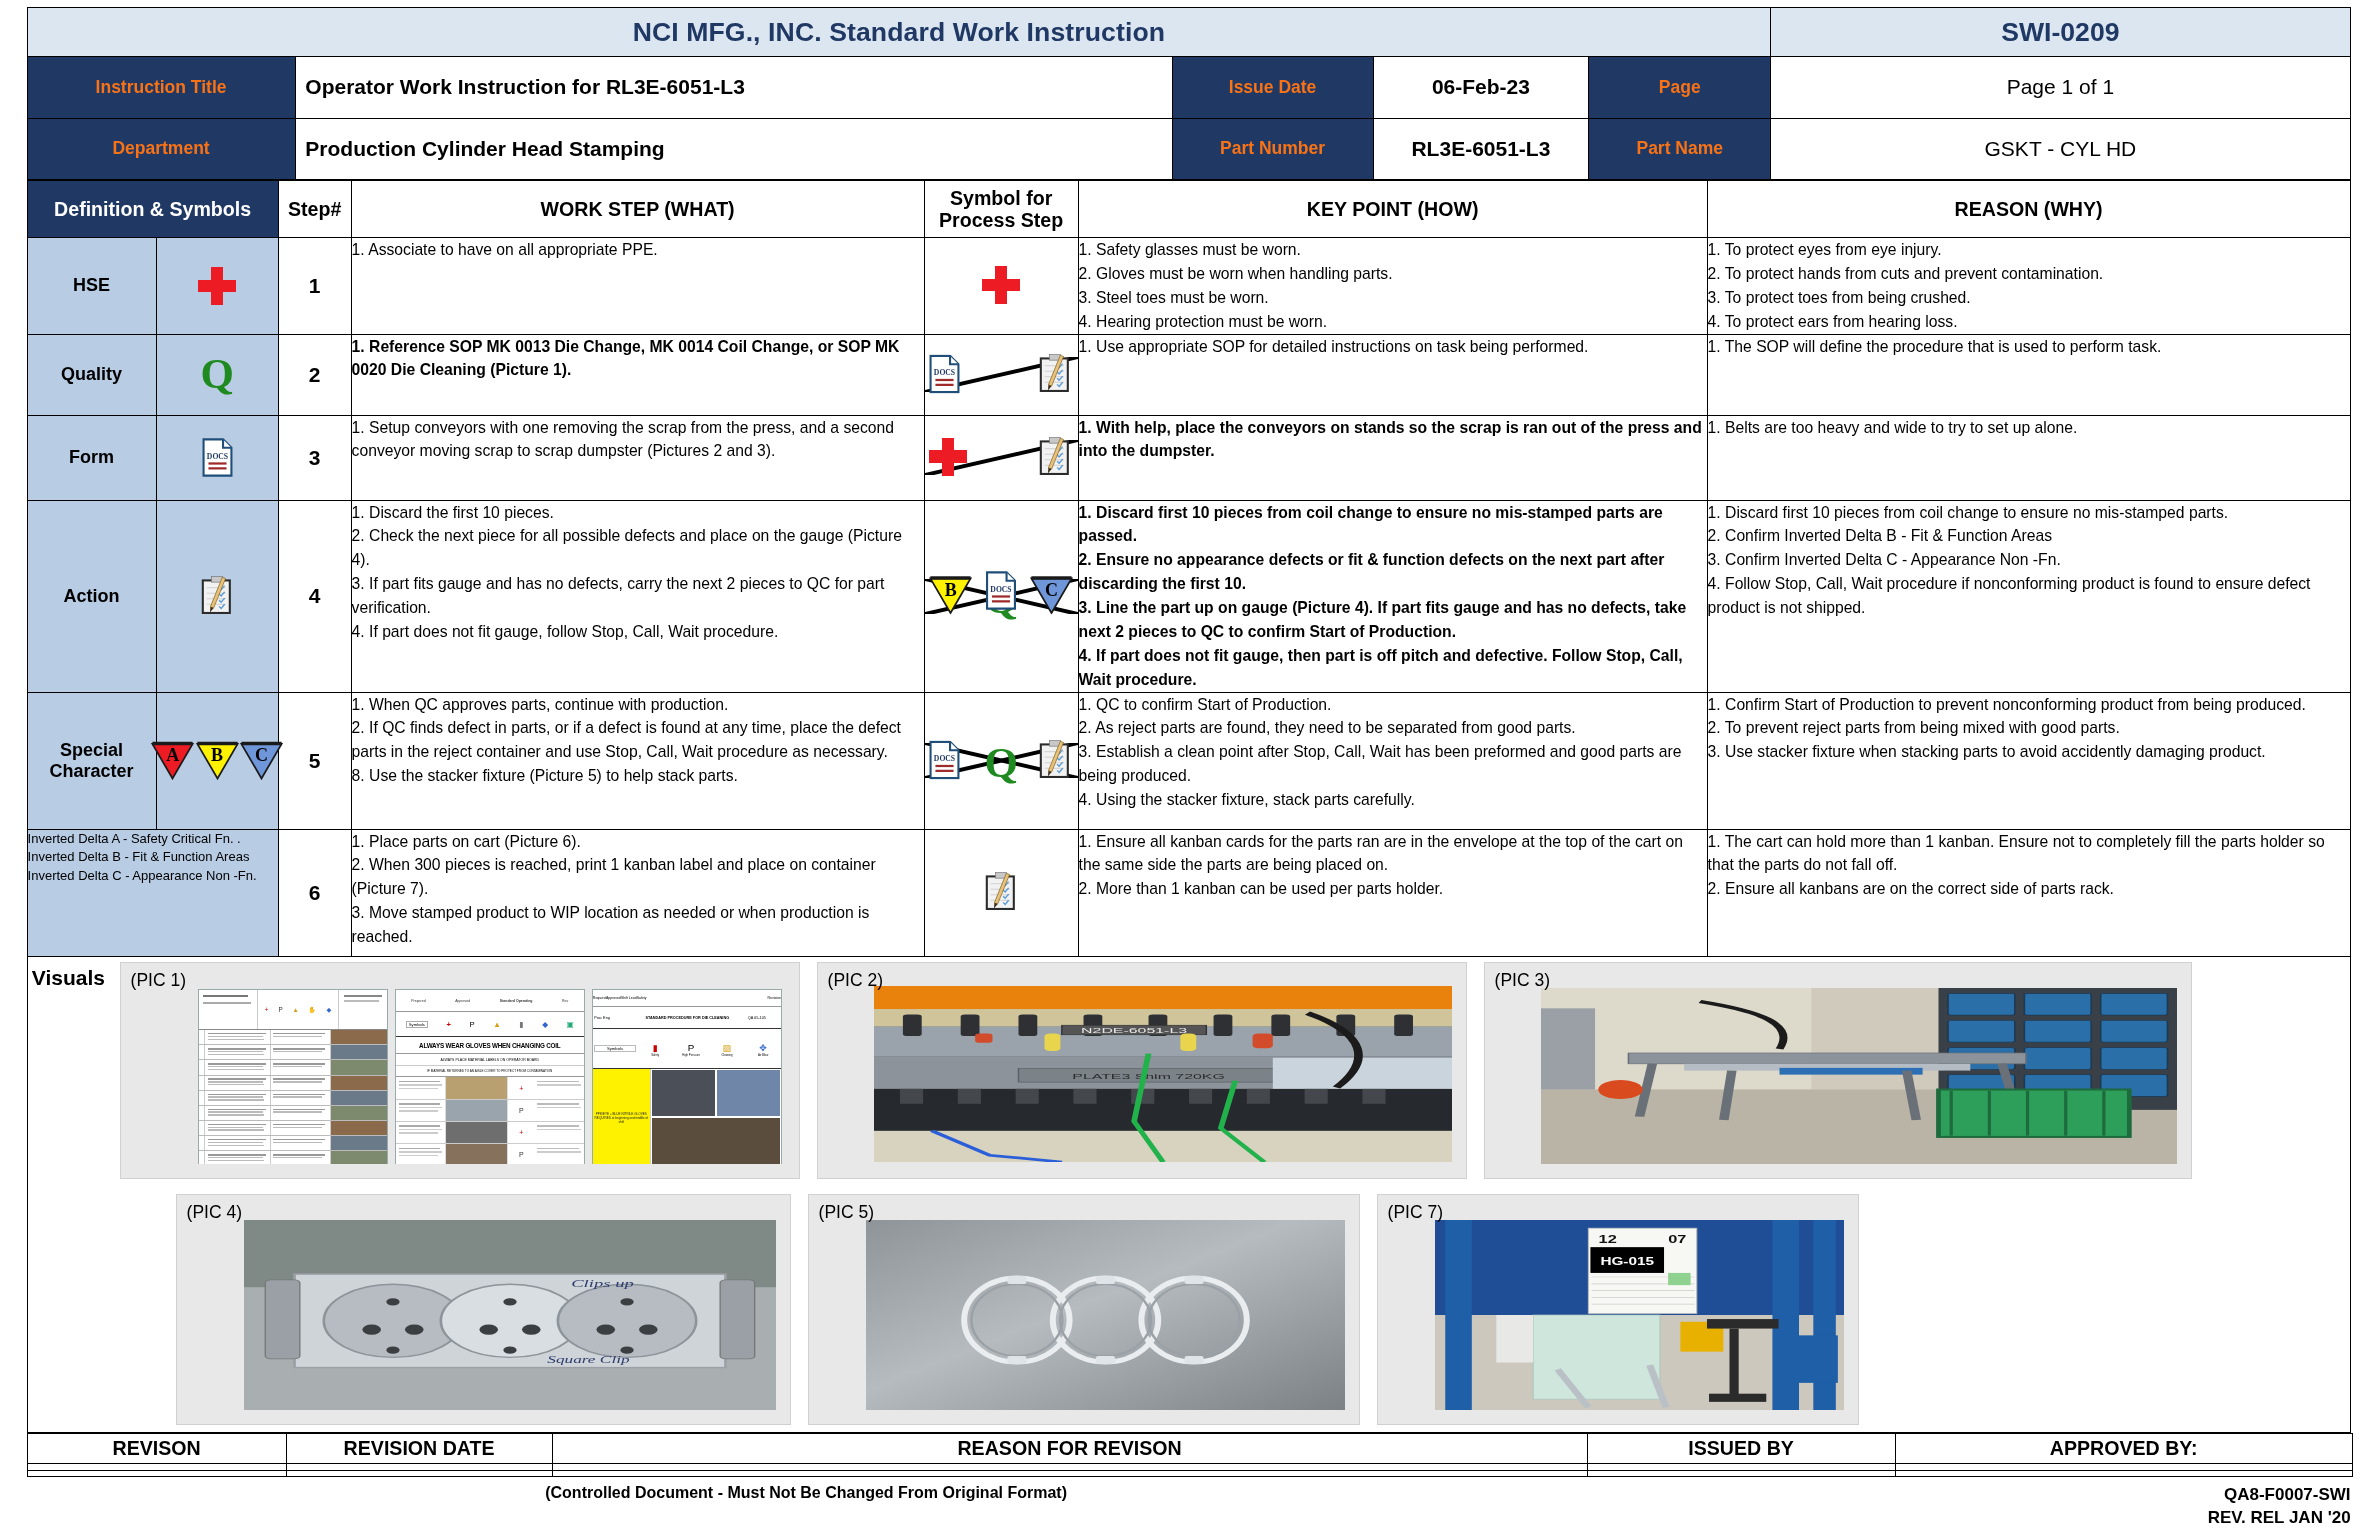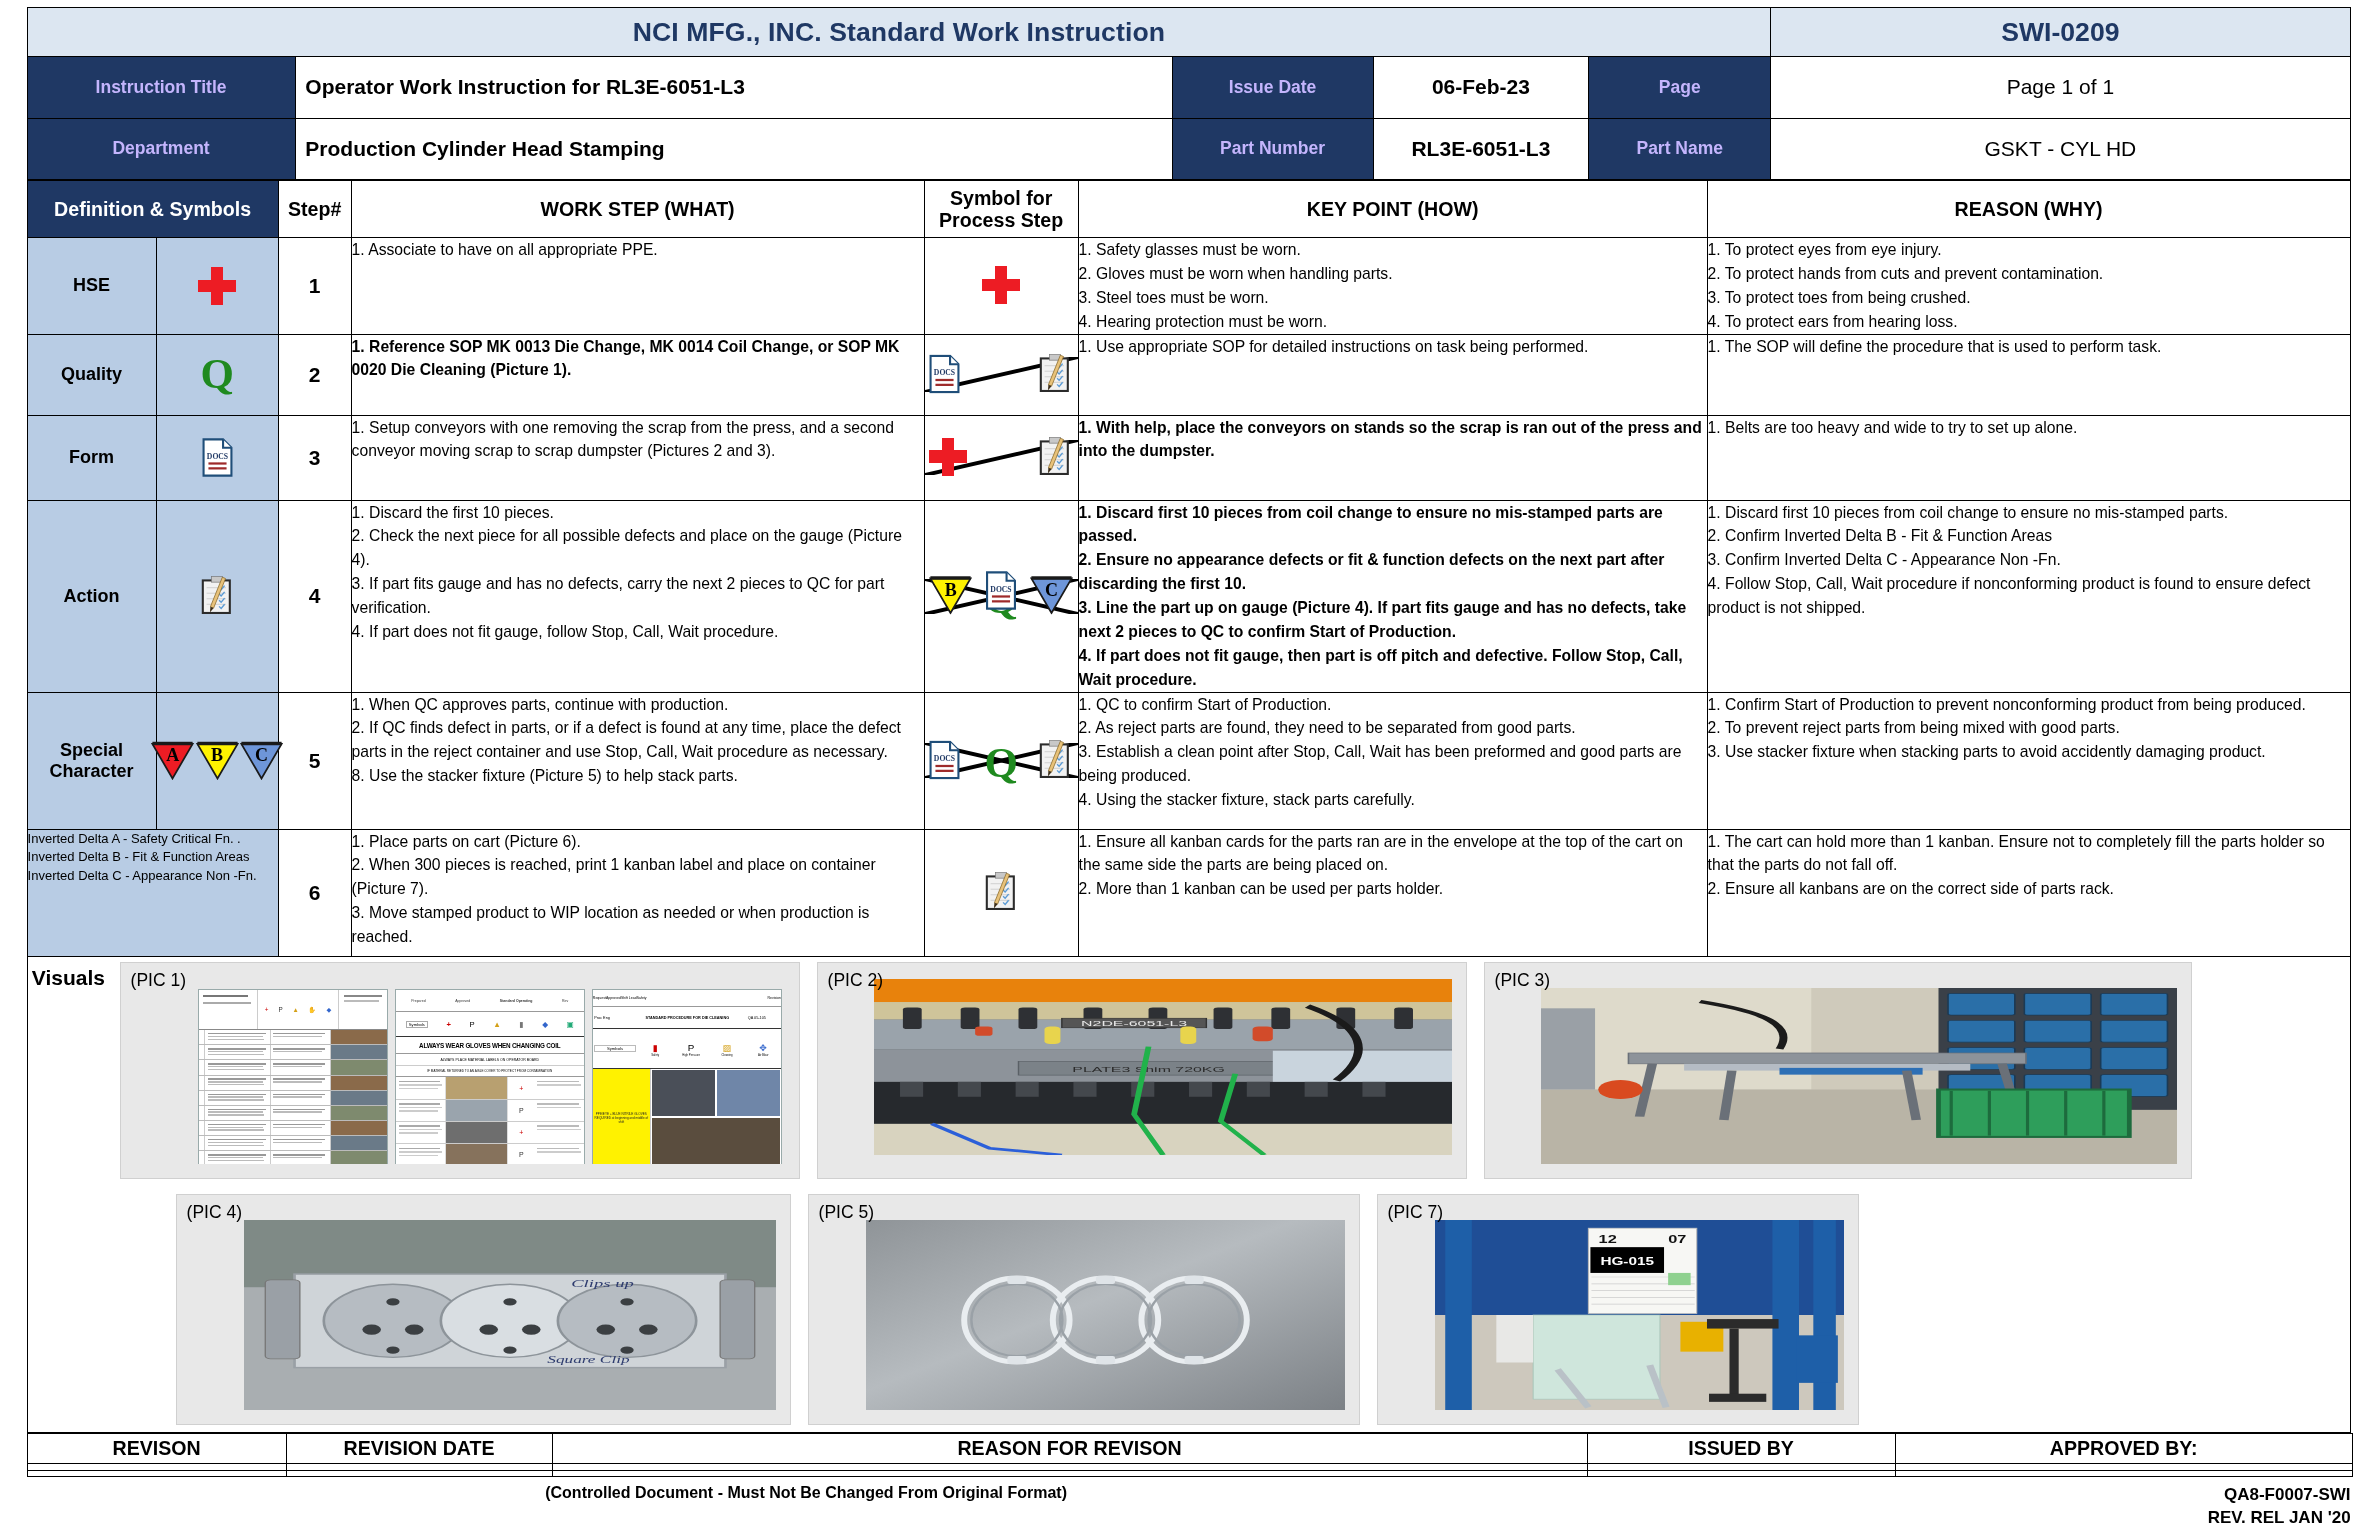--- a/index.html
+++ b/index.html
@@ -1,19 +1,19 @@
 <!DOCTYPE html>
 <html style="font-size:11.2px"><head>
 <meta charset="utf-8">
 <style>
   html,body{margin:0;padding:0;background:#fff;}
   body{width:2377px;height:1538px;font-family:"Liberation Sans",sans-serif;color:#000;}
   .page{width:2377px;height:1538px;position:relative;box-sizing:border-box;padding:7px 26.6px 0 26.6px;}
   table{border-collapse:collapse;table-layout:fixed;}
-  .navy{background:#1F3864;color:#c4b5fd;font-weight:bold;text-align:center;}
+  .navy{background:#1F3864;color:#f97316;font-weight:bold;text-align:center;}
   .lightblue{background:#DCE6F1;color:#1F3864;font-weight:bold;text-align:center;}
   td{border:1.4px solid #000;vertical-align:middle;}
 
   
   #hdr{width:2324px;}
   #hdr td{height:0;}
   .h-title{font-size:26.6px;letter-spacing:0.1px;}
   .h-doc{font-size:26.6px;}
   .lbl{font-size:17.5px;padding:2.8px 4.2px;}
   .val{font-size:21px;font-weight:bold;padding:2.8px 9.8px;background:#fff;}
@@ -727,21 +727,21 @@
                           <div style="flex:1;background:#5a4d3e;border:0.7px solid #fff"></div>
                         </div>
                       </div>
                     </div>
                   </div>
                 </div>
               </div>
             </div>
             <div class="picbox" style="width:650px;height:217px;text-align:right;">
               <div class="piccap">(PIC 2)</div>
-              <div class="picimg" style="margin-left:49px;margin-top:9px;height:calc(100% - 25px);width:calc(100% - 56px)">
+              <div class="picimg" style="margin-left:49px;margin-top:16px;height:calc(100% - 25px);width:calc(100% - 56px)">
                 <svg viewBox="0 0 400 260" preserveAspectRatio="none" style="width:100%;height:100%;display:block">
                   <rect width="400" height="260" fill="#6b6f74"></rect>
                   <rect x="0" y="0" width="400" height="34" fill="#E8820C"></rect>
                   <rect x="0" y="34" width="400" height="26" fill="#cfc49a"></rect>
                   <rect x="0" y="60" width="400" height="44" fill="#9aa3ab"></rect>
                   <g fill="#2e3034">
                     <rect x="20" y="42" width="13" height="32" rx="3"></rect>
                     <rect x="60" y="42" width="13" height="32" rx="3"></rect>
                     <rect x="100" y="42" width="13" height="32" rx="3"></rect>
                     <rect x="145" y="42" width="13" height="32" rx="3"></rect>

